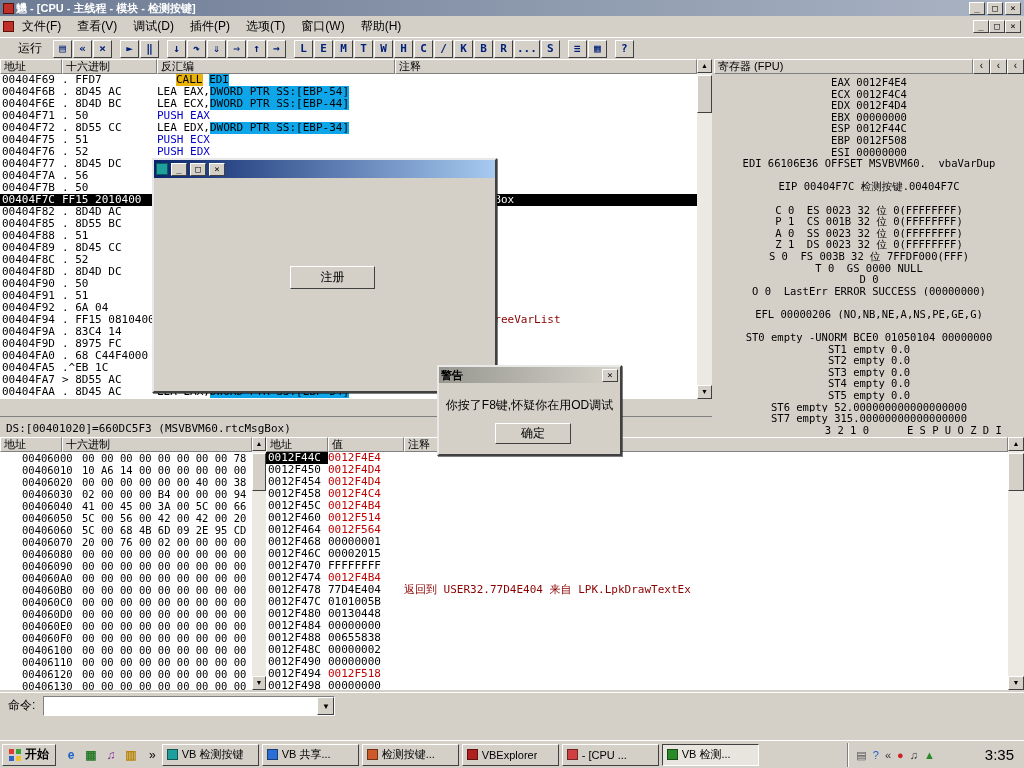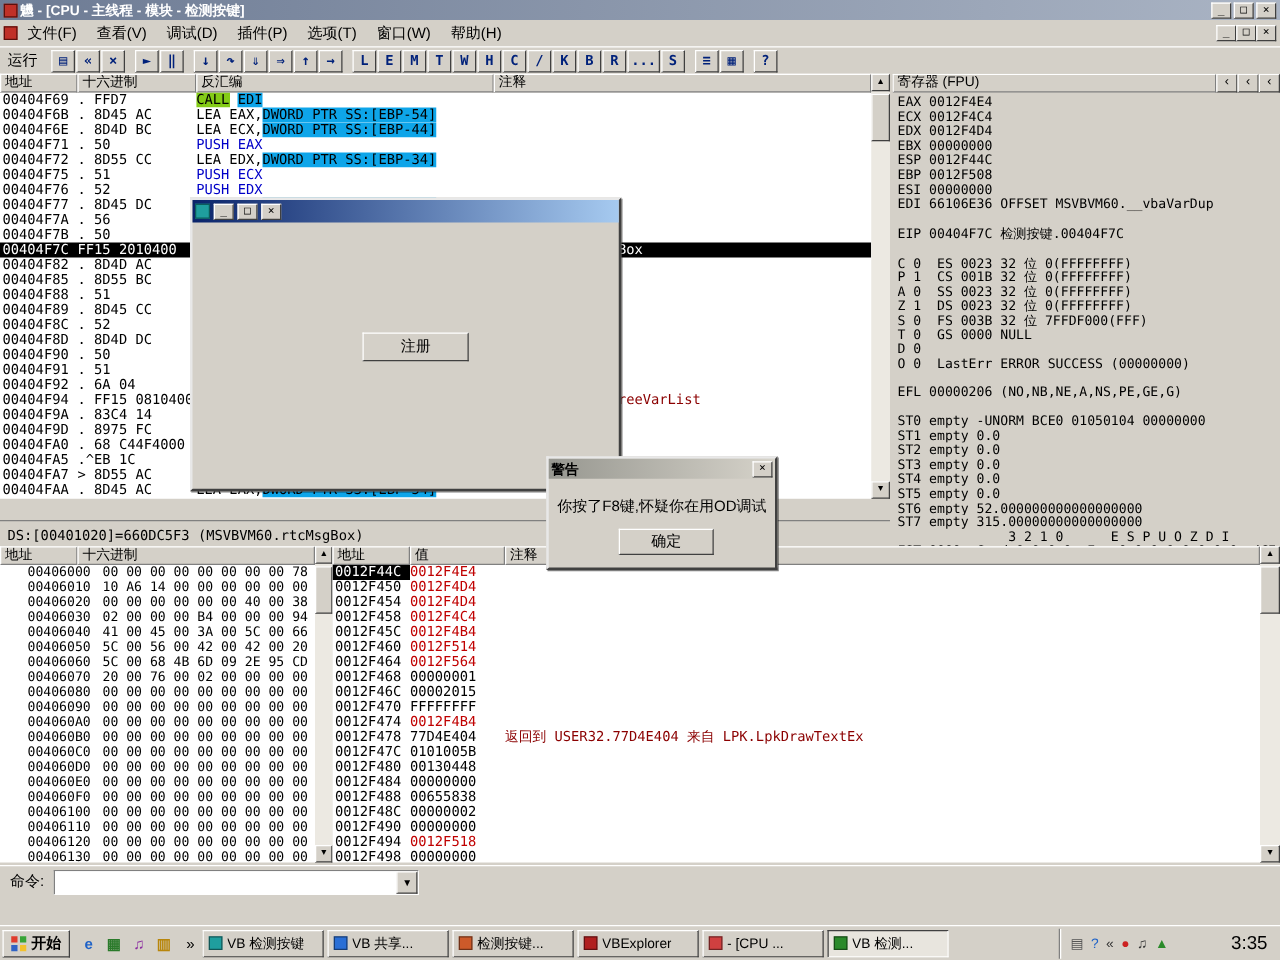--- a/index.html
+++ b/index.html
@@ -9,38 +9,38 @@
 .winbtn{width:16px;height:13px;background:#d4d0c8;border:1px solid;border-color:#fff #404040 #404040 #fff;font-size:9px;line-height:10px;text-align:center;color:#000;font-family:"DejaVu Sans Mono",monospace;flex:none;}
 
 #titlebar{position:absolute;left:0;top:0;width:100%;height:16px;background:linear-gradient(to right,#6d7b94,#aab4c4);display:flex;align-items:center;padding:0 3px;gap:2px;}
 .app-ico{width:11px;height:11px;background:#c03028;border:1px solid #5c100c;flex:none;}
 #titlebar .t{flex:1;color:#fff;font-weight:bold;font-size:11px;white-space:nowrap;overflow:hidden;}
 
 #menubar{position:absolute;left:0;top:16px;width:100%;height:21px;display:flex;align-items:center;padding:0 3px;}
 .menu-item{padding:3px 8px;font-size:12px;}
 #menubar .spacer{flex:1;}
 
-#toolbar{position:absolute;left:0;top:37px;width:100%;height:22px;display:flex;align-items:center;padding:0 4px;gap:1px;border-top:1px solid #fff;}
+#toolbar{position:absolute;left:0;top:37px;width:100%;height:22px;display:flex;align-items:center;padding:0 16px;gap:1px;border-top:1px solid #fff;}
 #run-label{font-size:12px;margin:0 10px 0 2px;}
 #toolbar-buttons{display:flex;align-items:center;gap:1px;}
 .tbtn{min-width:19px;height:18px;display:inline-flex;align-items:center;justify-content:center;font-size:11px;font-weight:bold;color:#00217a;background:#d4d0c8;border:1px solid;border-color:#fff #404040 #404040 #fff;font-family:"DejaVu Sans Mono",monospace;padding:0 2px;}
 .tsep{width:6px;display:inline-block;}
 
 .hcell{background:#d4d0c8;border:1px solid;border-color:#fff #808080 #808080 #fff;font-size:11px;padding:0 3px;line-height:12px;overflow:hidden;white-space:nowrap;flex:none;}
 
 #disasm{position:absolute;left:0;top:59px;width:712px;height:340px;background:#fff;}
 #disasm-headers{position:absolute;left:0;top:0;width:697px;height:15px;display:flex;}
 #disasm-rows{position:absolute;left:0;top:15px;right:15px;bottom:0;overflow:hidden;font-family:"DejaVu Sans Mono",monospace;font-size:11px;line-height:12px;}
 .drow{display:flex;height:12px;white-space:pre;}
 .c-addr{width:62px;flex:none;overflow:hidden;padding-left:2px;}
 .c-hex{width:95px;flex:none;overflow:hidden;}
 .c-dis{width:238px;flex:none;overflow:hidden;}
 .c-com{flex:1 1 auto;overflow:hidden;color:#8b0000;}
 .seg-n{color:#000;}
-.seg-call{background:#84cc16;color:#000;}
+.seg-call{background:#eab308;color:#000;margin-left:19px;}
 .seg-mem{background:#0ea5e9;color:#000;}
 .seg-push{color:#0000c8;}
 .drow.sel{background:#000;}
 .drow.sel *{color:#fff !important;background:transparent !important;}
 
 .vscroll{position:absolute;background:#ece9e2;display:flex;flex-direction:column;}
 .sb-btn{height:14px;width:100%;background:#d4d0c8;border:1px solid;border-color:#fff #404040 #404040 #fff;font-size:7px;line-height:12px;text-align:center;flex:none;}
 .sb-thumb{height:38px;width:100%;background:#d4d0c8;border:1px solid;border-color:#fff #404040 #404040 #fff;margin-top:2px;flex:none;}
 .sb-fill{flex:1;}
 #disasm-sb{right:0;top:0;bottom:0;width:15px;}
@@ -48,21 +48,21 @@
 #stack-sb{left:1008px;top:437px;width:16px;height:253px;}
 
 #infopane{position:absolute;left:0;top:416px;width:712px;height:38px;background:#d4d0c8;border-top:1px solid #808080;}
 #info-line{font-family:"DejaVu Sans Mono",monospace;font-size:11px;padding:5px 6px;color:#000;white-space:pre;}
 
 #regs{position:absolute;left:714px;top:59px;width:310px;height:378px;background:#d4d0c8;overflow:hidden;}
 #regs-header{height:15px;display:flex;align-items:stretch;}
 #regs-header .hcell{flex:1 1 auto;}
 #reg-btns{display:flex;flex:none;}
 .minibtn{width:17px;background:#d4d0c8;border:1px solid;border-color:#fff #404040 #404040 #fff;font-size:10px;text-align:center;line-height:12px;flex:none;}
-#reg-lines{position:absolute;top:15px;left:0;right:0;bottom:0;overflow:hidden;padding:2px 4px;font-family:"DejaVu Sans Mono",monospace;font-size:10.5px;}
+#reg-lines{position:absolute;top:15px;left:0;right:0;bottom:0;overflow:hidden;padding:2px 4px;font-family:"DejaVu Sans Mono",monospace;font-size:10.5px;text-align:center;}
 .regline{height:11.6px;white-space:pre;overflow:hidden;}
 
 #dump{position:absolute;left:0;top:437px;width:252px;height:253px;background:#fff;}
 #dump-headers{height:15px;display:flex;}
 #dump-rows{position:absolute;top:15px;left:0;right:0;bottom:0;overflow:hidden;font-family:"DejaVu Sans Mono",monospace;font-size:10.5px;line-height:12px;padding-left:20px;}
 .mrow{display:flex;height:12px;white-space:pre;}
 .c-bytes{flex:1 1 auto;overflow:hidden;}
 
 #stack{position:absolute;left:266px;top:437px;width:742px;height:253px;background:#fff;}
 #stack-headers{height:15px;display:flex;}

